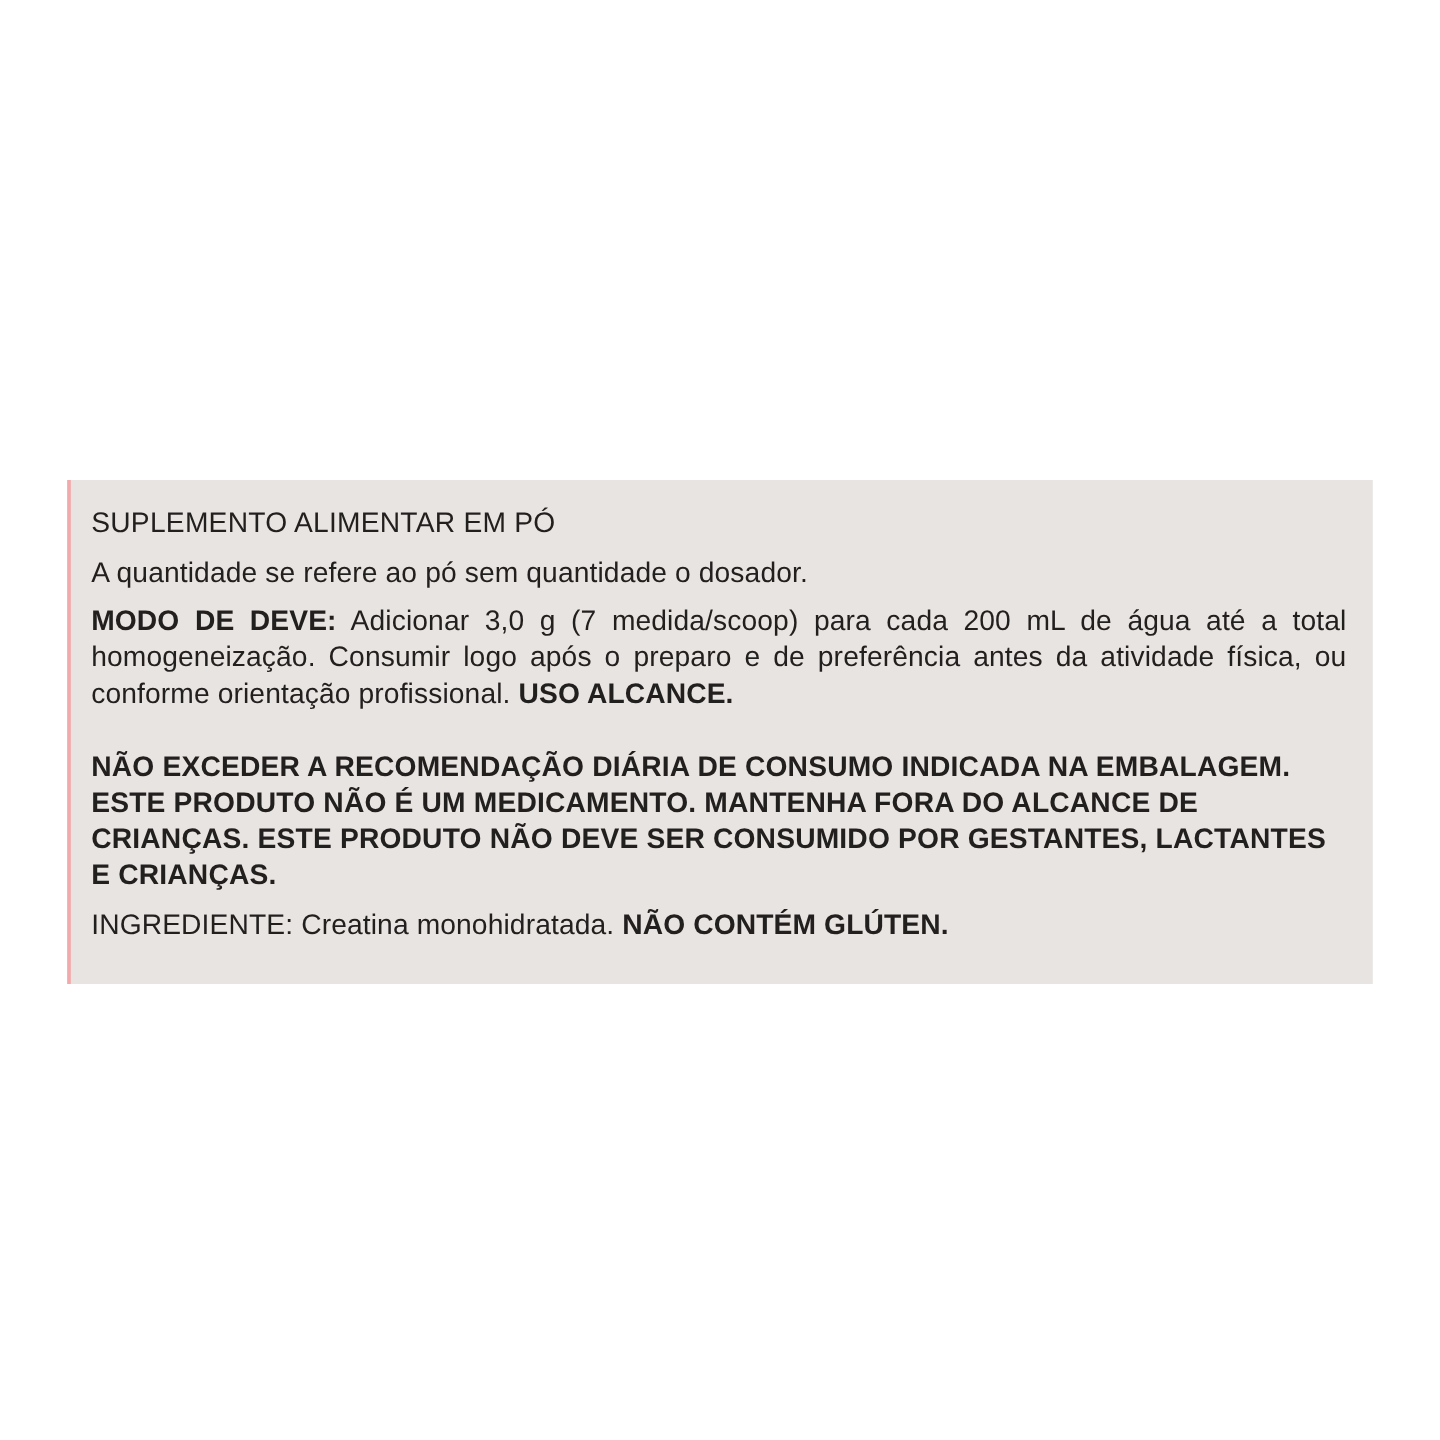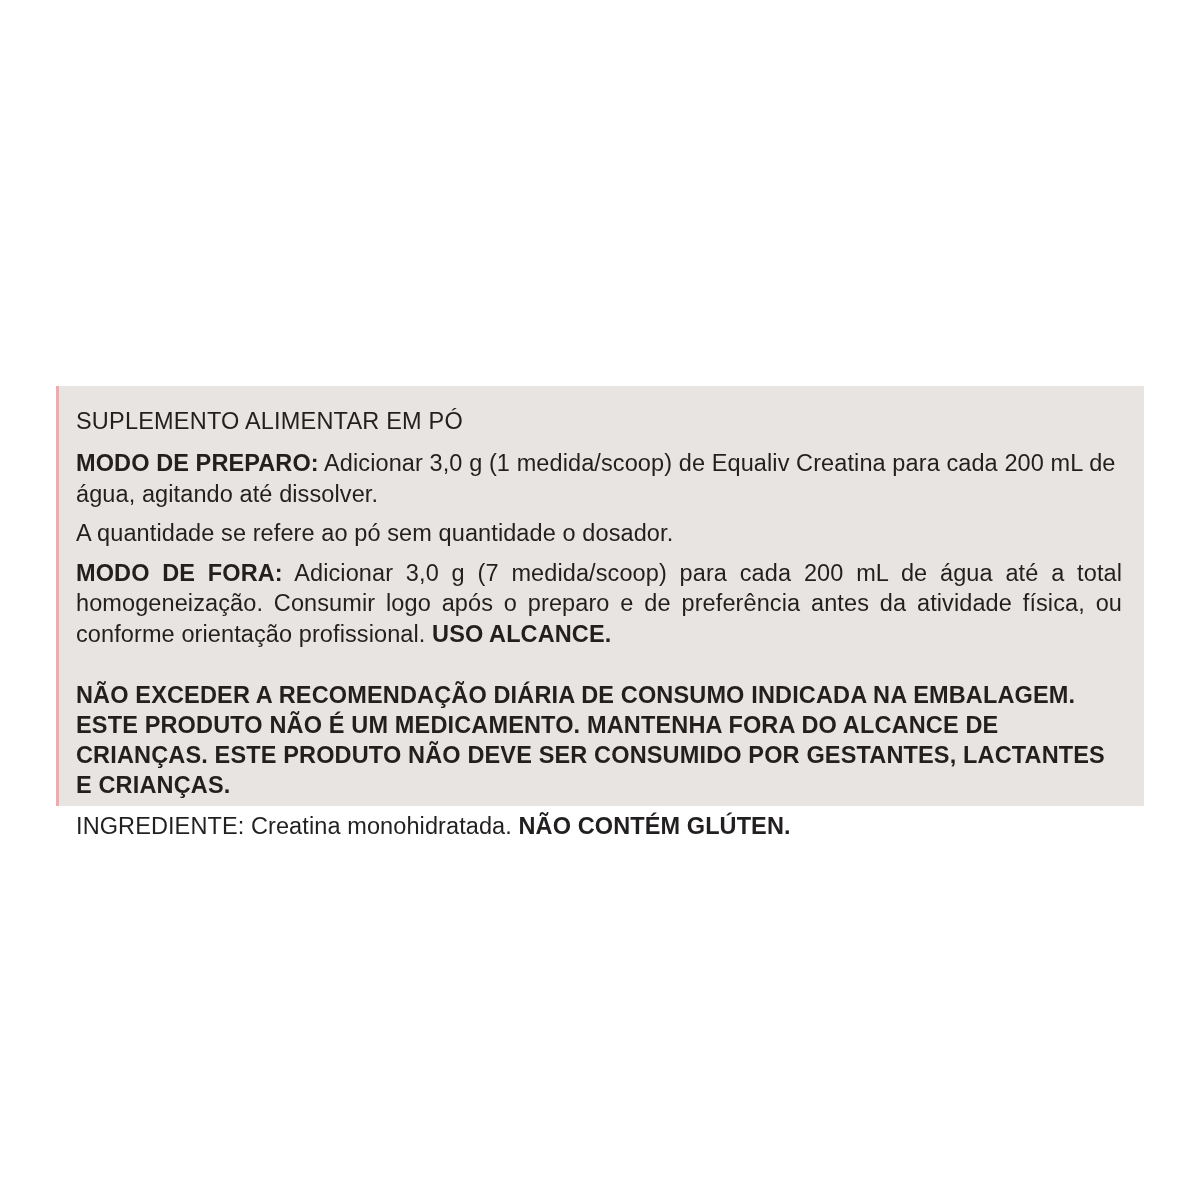--- a/index.html
+++ b/index.html
@@ -11,21 +11,21 @@
     width: 1200px;
     height: 1200px;
     position: relative;
     font-family: "Liberation Sans", sans-serif;
     overflow: hidden;
   }
 
   #label-panel {
     position: absolute;
     left: 56px;
-    top: 386px;
+    top: 400px;
     width: 1088px;
     height: 420px;
     background: #e8e4e1;
     box-sizing: border-box;
     padding: 22px 0 0 0;
   }
 
   #label-panel::before {
     content: "";
     position: absolute;
@@ -82,28 +82,25 @@
   }
 </style>
 </head>
 <body>
 
 <div id="label-panel">
   <div class="inner">
 
     <div class="heading">SUPLEMENTO ALIMENTAR EM PÓ</div>
 
-    <div class="line block">
-      <span class="b">MODO DE PREPARO:</span><span> Adicionar 3,0 g (1 medida/scoop) de Equaliv Creatina para cada 200 mL de água, agitando até dissolver.</span>
-    </div>
 
     <div class="line block">A quantidade se refere ao pó sem quantidade o dosador.</div>
 
     <div class="line block block-justify">
-      <span class="b">MODO DE FORA:</span><span> Adicionar 3,0 g (7 medida/scoop) para cada 200 mL de água até a total homogeneização. Consumir logo após o preparo e de preferência antes da atividade física, ou conforme orientação profissional. </span><span class="b">USO ALCANCE.</span>
+      <span class="b">MODO DE DEVE:</span><span> Adicionar 3,0 g (7 medida/scoop) para cada 200 mL de água até a total homogeneização. Consumir logo após o preparo e de preferência antes da atividade física, ou conforme orientação profissional. </span><span class="b">USO ALCANCE.</span>
     </div>
 
     <div class="caps-block">NÃO EXCEDER A RECOMENDAÇÃO DIÁRIA DE CONSUMO INDICADA NA EMBALAGEM. ESTE PRODUTO NÃO É UM MEDICAMENTO. MANTENHA FORA DO ALCANCE DE CRIANÇAS. ESTE PRODUTO NÃO DEVE SER CONSUMIDO POR GESTANTES, LACTANTES E CRIANÇAS.</div>
 
     <div class="line last">
       <span>INGREDIENTE:</span><span> Creatina monohidratada. </span><span class="b">NÃO CONTÉM GLÚTEN.</span>
     </div>
 
   </div>
 </div>

